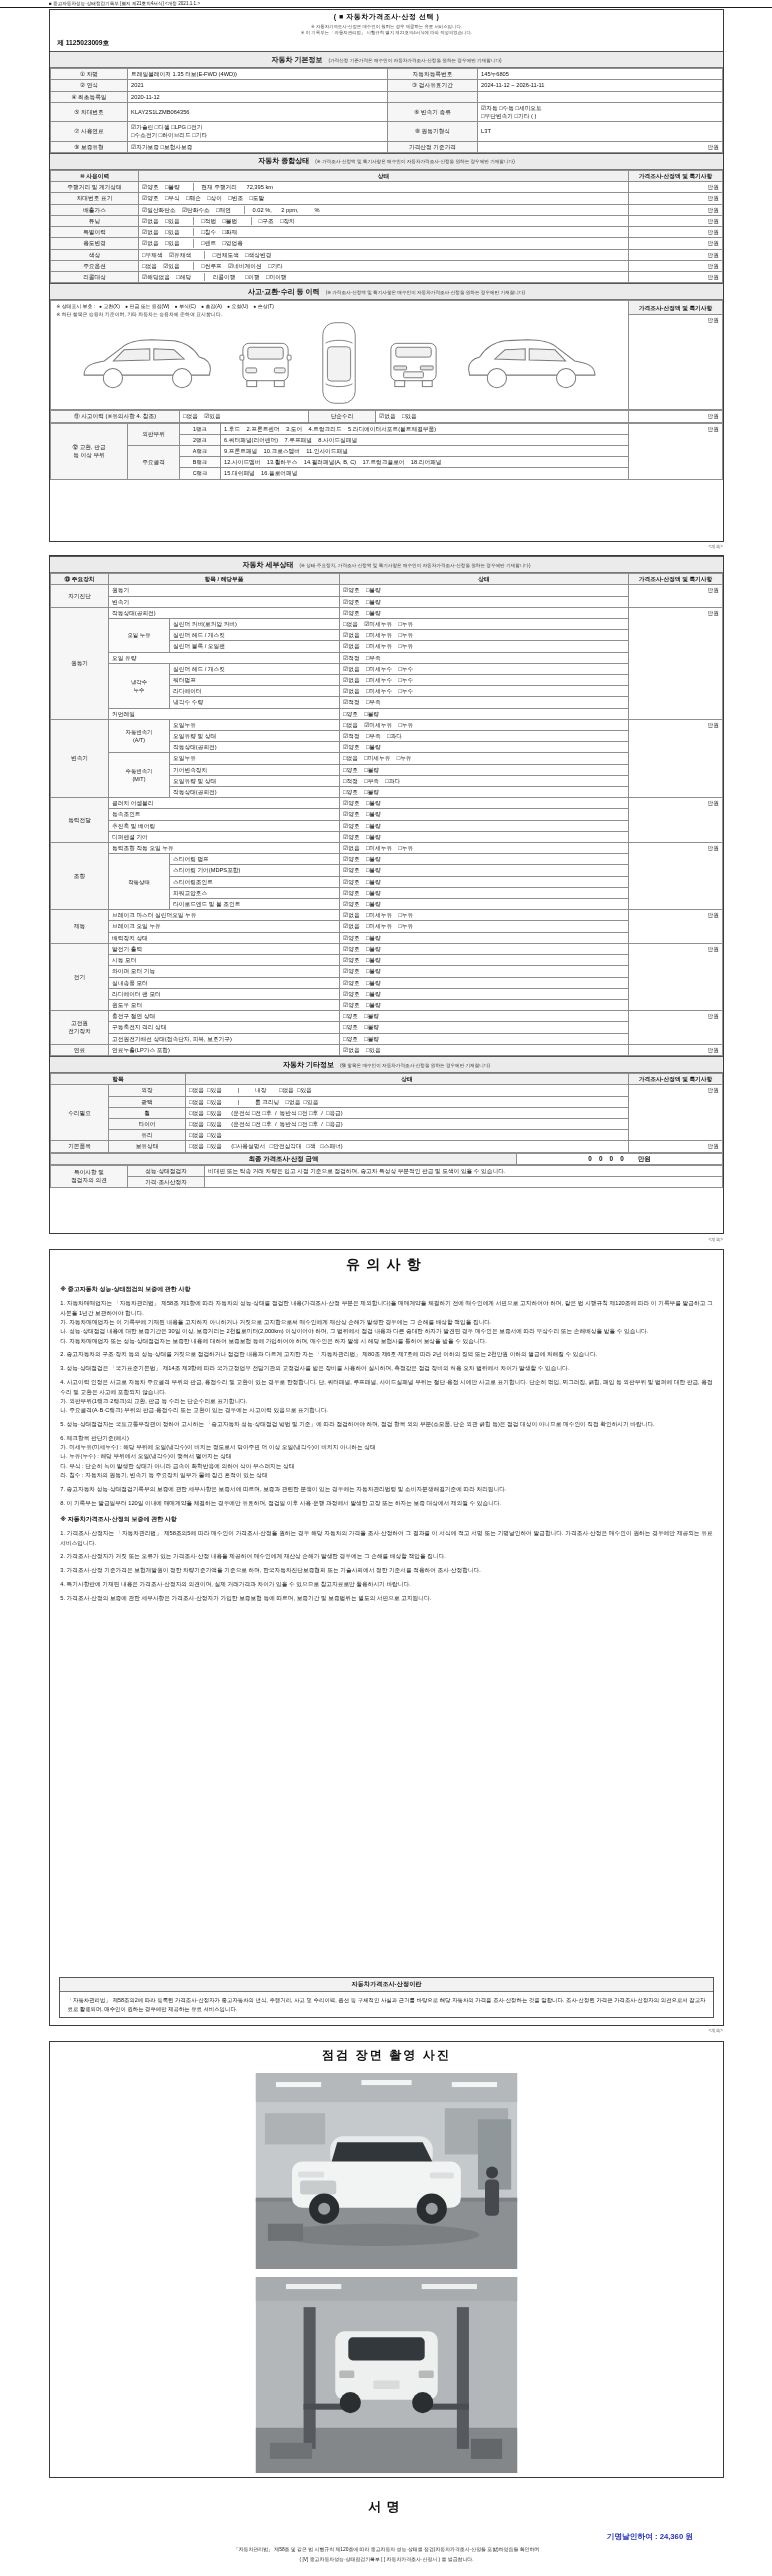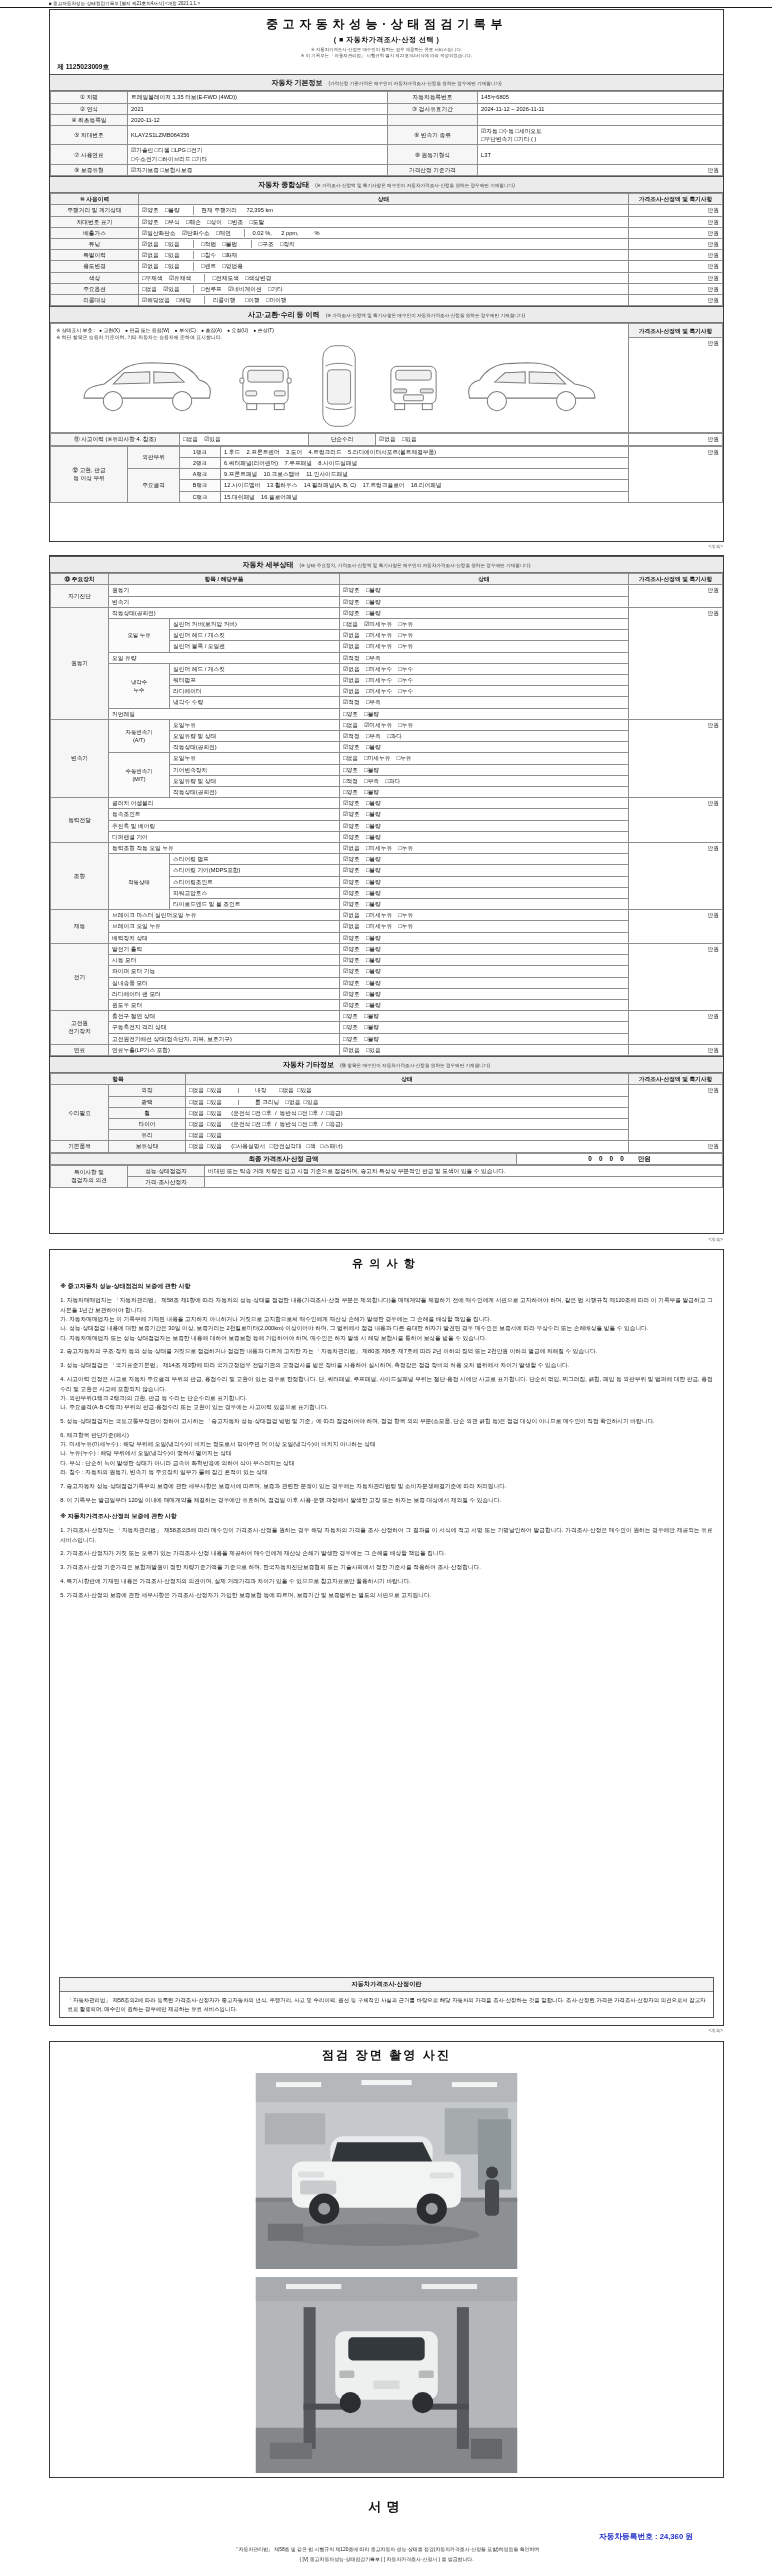--- a/index.html
+++ b/index.html
@@ -31,21 +31,21 @@
 td.sub{background:#fbfbfb;text-align:center;white-space:pre-line;font-size:5.4px}
 td.item{white-space:nowrap}
 .ex{display:inline-block;margin-left:13.4px;padding-left:7.2px;border-left:0.5px solid #9a9a9a}
 .legend{font-size:4.9px;line-height:7.7px;padding:2.1px 5.2px 0 5.2px;white-space:pre}
 .legend2{font-size:4.9px;line-height:7.2px;padding:0 5.2px;white-space:pre;color:#222}
 .diagwrap{display:flex;align-items:center;justify-content:space-evenly;padding:3.1px 7.2px 4.1px 7.2px;height:91px}
 .diagcell{vertical-align:top;padding:0}
 .tallpr{height:95px}
 .finlbl{text-align:center;font-weight:bold;background:#f0f0f0;font-size:6.4px}
 .finval{text-align:center;font-weight:bold;white-space:pre;font-size:6.4px}
-.ntitle{text-align:center;font-weight:bold;font-size:11px;letter-spacing:6.2px;padding:6.2px 0 4.1px 0}
+.ntitle{text-align:center;font-weight:bold;font-size:14px;letter-spacing:6.2px;padding:6.2px 0 4.1px 0}
 .np{font-size:5.7px;line-height:9.3px;margin:4.6px 10.3px 0 10.3px;white-space:pre-line;text-align:justify}
 .ns{font-weight:bold;font-size:6px;margin-top:7.2px}
 .nbox{margin:9.3px 9.3px 7.2px 9.3px;margin-top:auto;border:1px solid #555}
 .nbt{text-align:center;font-weight:bold;font-size:6.2px;padding:2.1px 0;border-bottom:0.5px solid #777;background:#f2f2f2}
 .nbx{font-size:5.4px;line-height:8.2px;padding:4.1px 7.2px;white-space:pre-line;text-align:justify}
 .phtitle{text-align:center;font-weight:bold;font-size:12px;padding:5.2px 0 2.1px 0;letter-spacing:2.1px}
 .photos{display:flex;flex-direction:column;align-items:center;gap:7.2px;padding-top:7.2px}
 .photo{display:block}
 #signblock{position:absolute;left:49px;top:2498px;width:675px}
 .signlbl{text-align:center;font-weight:bold;font-size:13px;letter-spacing:5.2px}
@@ -53,21 +53,20 @@
 .footerline{text-align:center;font-size:4.9px;color:#222;margin-top:4.1px}
 .cd{flex:0 0 auto}
 </style>
 </head>
 <body>
 
 <div class="topnote">■ 중고자동차성능·상태점검기록부 [별지 제21호의4서식] &lt;개정 2021.1.1.&gt;</div>
 <div class="topline"></div>
 
 <div class="box" id="boxA">
-  <div class="title">중고자동차성능·상태점검기록부</div>
   <div class="subtitle">( ■ 자동차가격조사·산정 선택 )</div>
   <div class="hnote">※ 자동차가격조사·산정은 매수인이 원하는 경우 제공하는 유료 서비스입니다.
 ※ 이 기록부는 「자동차관리법」 시행규칙 별지 제21호의4서식에 따라 작성되었습니다.</div>
   <div class="docno">제 1125023009호</div>
 
   <div class="secbar">
     <span>자동차 기본정보</span>
     <span class="secnote">(가격산정 기준가격은 매수인이 자동차가격조사·산정을 원하는 경우에만 기재합니다)</span>
   </div>
   <table>
@@ -695,19 +694,19 @@
       <circle cx="332" cy="250" r="21" fill="#2b2e30"></circle>
       <rect x="28" y="330" width="84" height="32" fill="#6e7275"></rect>
       <rect x="428" y="322" width="62" height="40" fill="#63676a"></rect>
     </svg>
   </div>
 </div>
 
 <div id="signblock">
   <div class="signlbl">서명</div>
   <div class="insurance">
-    <span>자동차등록번호 :</span>
+    <span>기명날인하여 :</span>
     <span>24,360 원</span>
   </div>
   <div class="footerline">「자동차관리법」 제58조 및 같은 법 시행규칙 제120조에 따라 중고자동차 성능·상태를 점검(자동차가격조사·산정을 포함)하였음을 확인하며</div>
   <div class="footerline">( [V] 중고자동차성능·상태점검기록부    [    ] 자동차가격조사·산정서 ) 를 발급합니다.</div>
 </div>
 
 
 </body></html>

